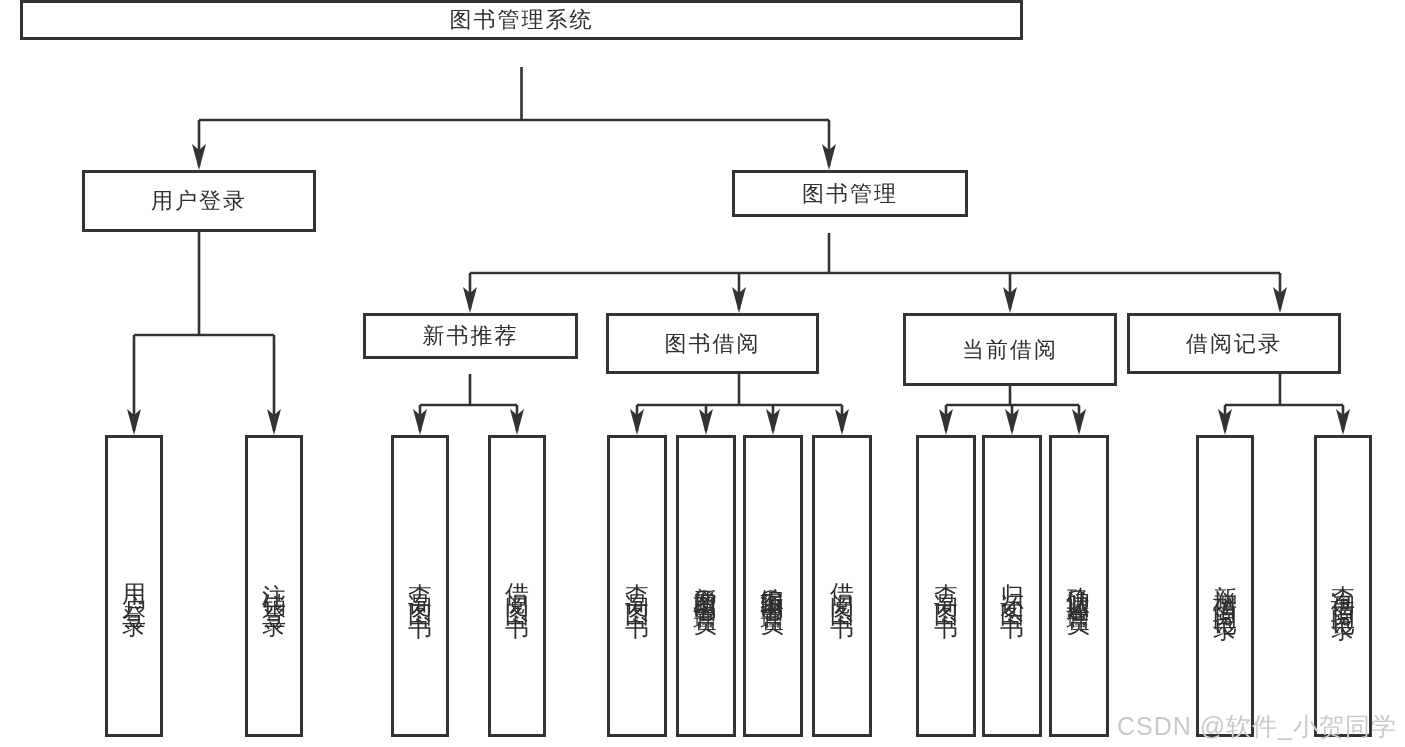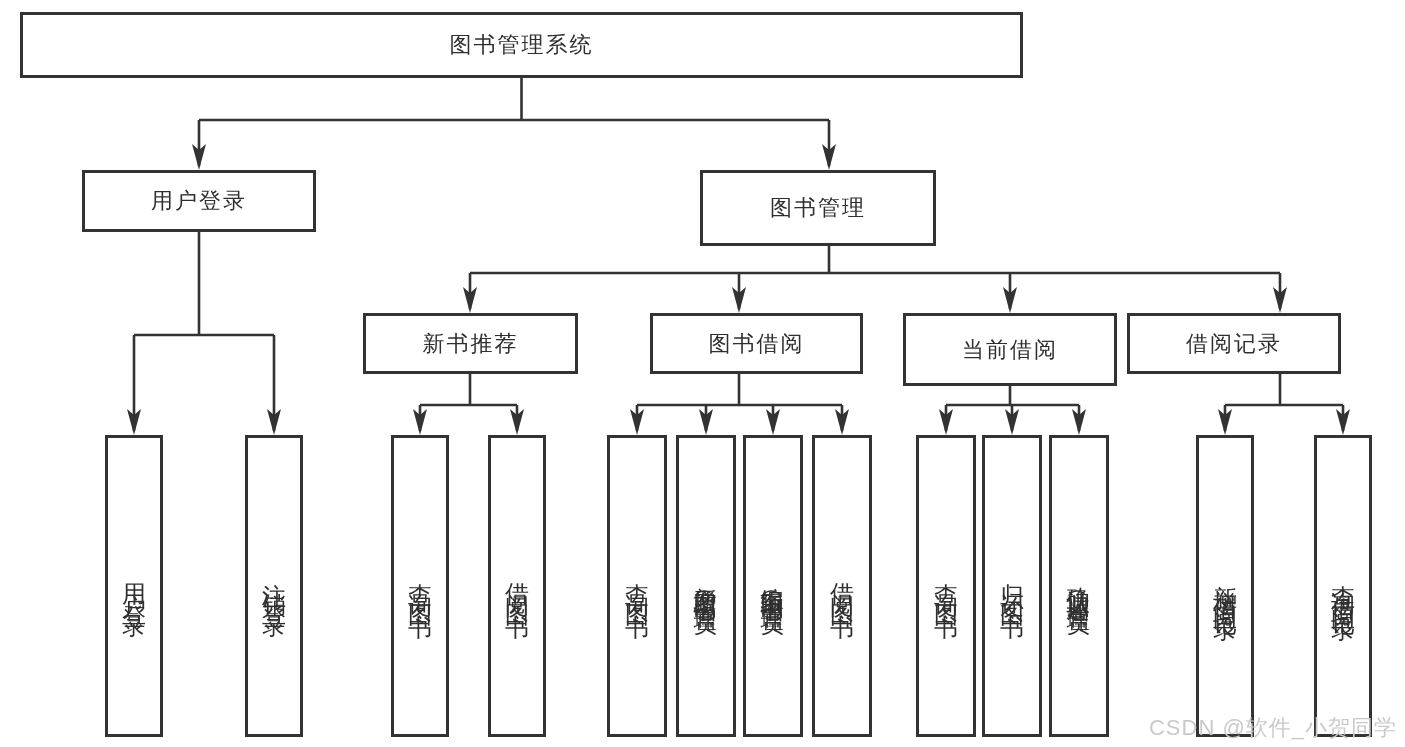--- a/index.html
+++ b/index.html
@@ -19,21 +19,21 @@
   }
   .box.h span{font-size:22px;letter-spacing:2px;white-space:nowrap;}
   .box.v span{
     writing-mode:vertical-rl;text-orientation:mixed;
     font-size:24px;letter-spacing:0.45em;white-space:nowrap;
   }
   .box.v span.t-med{letter-spacing:0.28em;}
   .box.v span.t-long{font-size:23px;letter-spacing:0.16em;}
   .watermark{
     position:absolute;z-index:5;right:8px;bottom:4px;
-    font-size:22px;color:var(--watermark);letter-spacing:1px;white-space:nowrap;
+    font-size:25px;color:var(--watermark);letter-spacing:1px;white-space:nowrap;
   }
 </style>
 </head>
 <body>
 
 <div class="stage">
 
   <svg class="wires" width="1405" height="747" viewBox="0 0 1405 747">
     <defs>
       <path id="ah" d="M-7,-26 L0,0 L7,-26 L0,-20 Z"></path>
@@ -63,35 +63,35 @@
       <use href="#ah" x="773" y="435"></use>
       <use href="#ah" x="842" y="435"></use>
       <use href="#ah" x="946" y="435"></use>
       <use href="#ah" x="1012" y="435"></use>
       <use href="#ah" x="1079" y="435"></use>
       <use href="#ah" x="1225" y="435"></use>
       <use href="#ah" x="1343" y="435"></use>
     </g>
   </svg>
 
-  <div class="box h" style="left:20px;top:12px;width:1003px;height:66px">
+  <div class="box h" style="left:20px;top:0;width:1003px;height:40px">
     <span>图书管理系统</span>
   </div>
 
   <div class="box h" style="left:82px;top:170px;width:234px;height:62px">
     <span>用户登录</span>
   </div>
-  <div class="box h" style="left:700px;top:170px;width:236px;height:76px">
+  <div class="box h" style="left:732px;top:170px;width:236px;height:47px">
     <span>图书管理</span>
   </div>
 
-  <div class="box h" style="left:363px;top:313px;width:215px;height:61px">
+  <div class="box h" style="left:363px;top:313px;width:215px;height:46px">
     <span>新书推荐</span>
   </div>
-  <div class="box h" style="left:650px;top:313px;width:213px;height:61px">
+  <div class="box h" style="left:606px;top:313px;width:213px;height:61px">
     <span>图书借阅</span>
   </div>
   <div class="box h" style="left:903px;top:313px;width:214px;height:73px">
     <span>当前借阅</span>
   </div>
   <div class="box h" style="left:1127px;top:313px;width:214px;height:61px">
     <span>借阅记录</span>
   </div>
 
   <div class="box v" style="left:105px;top:435px;width:58px;height:302px">

